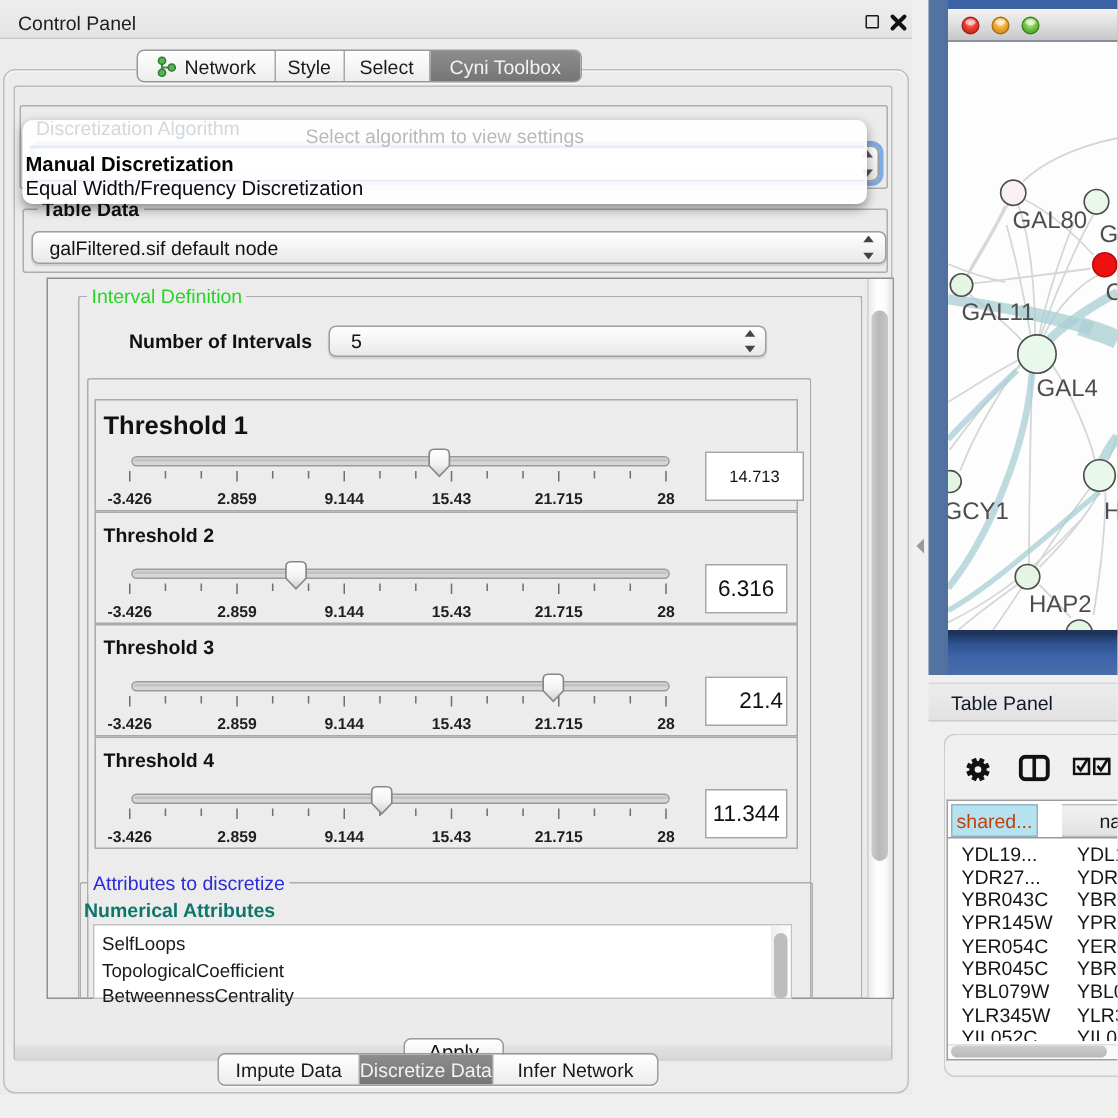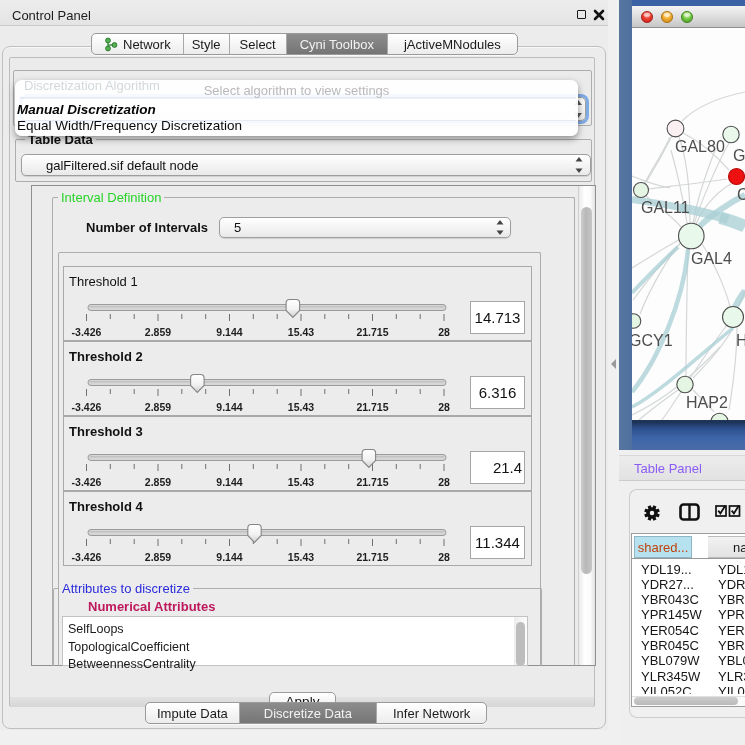--- a/index.html
+++ b/index.html
@@ -17,21 +17,21 @@
   .grp { position:absolute; border:1px solid #adadad; border-radius:2px; }
   .grpt { position:absolute; font-size:13px; background:#ececec; padding:0 3px; }
   .combo { position:absolute; border:1px solid #9e9e9e; border-radius:5px;
     background:linear-gradient(#ffffff,#e9e9e9); font-size:13px; color:#111;
     display:flex; align-items:center; box-shadow:0 1px 1px rgba(0,0,0,.12); }
 #topseg .it:nth-child(2) { padding:0 8px; }
 #topseg .it:nth-child(3) { padding:0 10px; }
 #topseg .it:nth-child(4) { padding:0 13px; }
 #topseg .it:nth-child(5) { padding:0 16px; }
 #botseg .it:nth-child(1) { padding:0 11px; }
-#botseg .it:nth-child(2) { padding:0 24px; }
+#botseg .it:nth-child(2) { padding:0 0; }
 #botseg .it:nth-child(3) { padding:0 16px; }
 </style>
 </head>
 <body>
 <div id="stage">
 
   <div class="abs" style="left:0;top:0;width:608px;height:730px;background:#ececec;"></div>
   <div class="abs" style="left:0;top:0;width:608px;height:26px;background:linear-gradient(#ededed,#e4e4e4);border-bottom:1px solid #c9c9c9;"></div>
   <div class="abs" style="left:12px;top:8px;font-size:13px;color:#1c1c1c;">Control Panel</div>
 
@@ -49,35 +49,34 @@
     <div class="it" id="tabnet"><svg width="14" height="15" style="margin-right:5px">
           <line x1="4" y1="4" x2="4" y2="11" stroke="#3f8f3f" stroke-width="1.4"></line>
           <line x1="4" y1="8" x2="10" y2="8" stroke="#3f8f3f" stroke-width="1.4"></line>
           <circle cx="4" cy="3.5" r="2.4" fill="#57b157" stroke="#2e7a2e" stroke-width="1"></circle>
           <circle cx="4" cy="11.5" r="2.4" fill="#57b157" stroke="#2e7a2e" stroke-width="1"></circle>
           <circle cx="10.5" cy="8" r="2.4" fill="#57b157" stroke="#2e7a2e" stroke-width="1"></circle>
         </svg>Network</div>
     <div class="it">Style</div>
     <div class="it">Select</div>
     <div class="it sel">Cyni Toolbox</div>
-    <div class="it">jActiveMNodules</div>
   </div>
 
   <div class="grp" style="left:13px;top:70px;width:579px;height:56px;"></div>
 
   <div class="combo" style="left:22px;top:97px;width:564px;height:24px;box-shadow:0 0 0 3px rgba(100,155,227,.8);"></div>
   <svg class="abs" style="left:572px;top:100px;" width="12" height="18">
     <path d="M6 0 L10 5 L2 5 Z" fill="#555"></path>
       <path d="M6 18 L10 13 L2 13 Z" fill="#555"></path>
   </svg>
 
   <div class="grp" style="left:15px;top:139px;width:577px;height:43px;"></div>
   <div class="grpt" style="left:25px;top:132px;font-weight:bold;color:#111;background:#ebebeb;">Table Data</div>
   <div class="combo" style="left:21px;top:154px;width:570px;height:22px;">
-    <span style="margin-left:24px;">galFiltered.sif default node</span>
+    <span style="margin-left:11px;">galFiltered.sif default node</span>
   </div>
   <svg class="abs" style="left:573px;top:157px;" width="12" height="16">
     <path d="M6 0 L9.5 4.5 L2.5 4.5 Z" fill="#444"></path>
       <path d="M6 16 L9.5 11.5 L2.5 11.5 Z" fill="#444"></path>
   </svg>
 
   <div class="abs" style="left:31px;top:185px;width:565px;height:481px;border:1px solid #8f8f8f;background:#ececec;"></div>
 
   <div class="abs" style="left:578px;top:186px;width:17px;height:479px;background:linear-gradient(90deg,#eaeaea,#ffffff 35%,#fbfbfb 70%,#e2e2e2);border-left:1px solid #cfcfcf;"></div>
   <div class="abs" style="left:581px;top:207px;width:11px;height:367px;border-radius:6px;background:linear-gradient(90deg,#cccccc,#b8b8b8 45%,#c6c6c6);"></div>
@@ -90,41 +89,41 @@
       <span style="margin-left:14px;">5</span>
     </div>
   <svg class="abs" style="left:494px;top:219px;" width="12" height="17">
     <path d="M6 1 L9.5 5.5 L2.5 5.5 Z" fill="#444"></path>
       <path d="M6 16 L9.5 11.5 L2.5 11.5 Z" fill="#444"></path>
   </svg>
 
   <div class="grp" style="left:58px;top:252px;width:483px;height:414px;border-bottom:none;"></div>
 
   <div class="abs" style="left:63px;top:265.5px;width:469px;height:75px;border:1px solid #a9a9a9;"></div>
-  <div class="abs" style="left:69px;top:273.5px;font-size:13px;font-weight:normal;color:#111;">Threshold 1</div>
+  <div class="abs" style="left:69px;top:273.5px;font-size:17px;font-weight:bold;color:#111;">Threshold 1</div>
   <svg class="abs" style="left:63px;top:265.5px;" width="469" height="75">
       <defs>
         <linearGradient id="thg1" x1="0" y1="0" x2="0" y2="1">
           <stop offset="0" stop-color="#ffffff"></stop>
           <stop offset="0.55" stop-color="#f2f2f2"></stop>
           <stop offset="1" stop-color="#cfcfcf"></stop>
         </linearGradient>
       </defs>
       <rect x="25" y="38.5" width="358" height="6" rx="3" fill="#d6d6d6" stroke="#9b9b9b" stroke-width="1"></rect>
       <rect x="26.5" y="40" width="355" height="1.6" rx="0.8" fill="#c2c2c2"></rect>
       <path d="M23.5 48 V55 M47.3 48 V53 M71.2 48 V53 M95.0 48 V55 M118.8 48 V53 M142.7 48 V53 M166.5 48 V55 M190.3 48 V53 M214.2 48 V53 M238.0 48 V55 M261.8 48 V53 M285.7 48 V53 M309.5 48 V55 M333.3 48 V53 M357.2 48 V53 M381.0 48 V55" stroke="#6f6f6f" stroke-width="1"></path>
       <text x="23.5" y="70" text-anchor="middle" font-size="10.5" font-weight="bold" fill="#1e1e1e" font-family="Liberation Sans">-3.426</text>
       <text x="95.0" y="70" text-anchor="middle" font-size="10.5" font-weight="bold" fill="#1e1e1e" font-family="Liberation Sans">2.859</text>
       <text x="166.5" y="70" text-anchor="middle" font-size="10.5" font-weight="bold" fill="#1e1e1e" font-family="Liberation Sans">9.144</text>
       <text x="238.0" y="70" text-anchor="middle" font-size="10.5" font-weight="bold" fill="#1e1e1e" font-family="Liberation Sans">15.43</text>
       <text x="309.5" y="70" text-anchor="middle" font-size="10.5" font-weight="bold" fill="#1e1e1e" font-family="Liberation Sans">21.715</text>
       <text x="381.0" y="70" text-anchor="middle" font-size="10.5" font-weight="bold" fill="#1e1e1e" font-family="Liberation Sans">28</text>
       <path d="M223.1 37 Q223.1 33.5 226.5 33.5 L233.2 33.5 Q236.6 33.5 236.6 37 L236.6 44.5 L229.9 51.5 L223.1 44.5 Z" fill="url(#thg1)" stroke="#868686" stroke-width="1.1"></path>
     </svg>
-  <div class="abs" style="left:470px;top:301.0px;width:55px;height:33px;background:#fff;border:1.5px solid #a6a6a6;display:flex;align-items:center;justify-content:center;font-size:15px;color:#111;">14.713</div>
+  <div class="abs" style="left:470px;top:301.0px;width:66px;height:33px;background:#fff;border:1.5px solid #a6a6a6;display:flex;align-items:center;justify-content:center;font-size:11px;color:#111;">14.713</div>
   <div class="abs" style="left:63px;top:340.5px;width:469px;height:75px;border:1px solid #a9a9a9;"></div>
   <div class="abs" style="left:69px;top:348.5px;font-size:13px;font-weight:bold;color:#111;">Threshold 2</div>
   <svg class="abs" style="left:63px;top:340.5px;" width="469" height="75">
       <defs>
         <linearGradient id="thg2" x1="0" y1="0" x2="0" y2="1">
           <stop offset="0" stop-color="#ffffff"></stop>
           <stop offset="0.55" stop-color="#f2f2f2"></stop>
           <stop offset="1" stop-color="#cfcfcf"></stop>
         </linearGradient>
       </defs>
@@ -180,41 +179,41 @@
       <text x="166.5" y="70" text-anchor="middle" font-size="10.5" font-weight="bold" fill="#1e1e1e" font-family="Liberation Sans">9.144</text>
       <text x="238.0" y="70" text-anchor="middle" font-size="10.5" font-weight="bold" fill="#1e1e1e" font-family="Liberation Sans">15.43</text>
       <text x="309.5" y="70" text-anchor="middle" font-size="10.5" font-weight="bold" fill="#1e1e1e" font-family="Liberation Sans">21.715</text>
       <text x="381.0" y="70" text-anchor="middle" font-size="10.5" font-weight="bold" fill="#1e1e1e" font-family="Liberation Sans">28</text>
       <path d="M184.8 37 Q184.8 33.5 188.2 33.5 L194.8 33.5 Q198.2 33.5 198.2 37 L198.2 44.5 L191.5 51.5 L184.8 44.5 Z" fill="url(#thg4)" stroke="#868686" stroke-width="1.1"></path>
     </svg>
   <div class="abs" style="left:470px;top:526.0px;width:55px;height:33px;background:#fff;border:1.5px solid #a6a6a6;display:flex;align-items:center;justify-content:center;font-size:15px;color:#111;">11.344</div>
 
   <div class="grp" style="left:53px;top:588px;width:489px;height:78px;border-bottom:none;"></div>
   <div class="grpt" style="left:59px;top:581px;color:#2b2bdb;">Attributes to discretize</div>
-  <div class="abs" style="left:56px;top:599px;font-size:13px;font-weight:bold;color:#be185d;margin-left:32px;">Numerical Attributes</div>
+  <div class="abs" style="left:56px;top:599px;font-size:13px;font-weight:bold;color:#0f766e;">Numerical Attributes</div>
   <div class="abs" style="left:62px;top:616px;width:466px;height:50px;background:#ffffff;border:1px solid #c2c2c2;font-size:12.5px;color:#1a1a1a;">
     <div style="padding:4px 0 0 5px;line-height:17.5px;">SelfLoops<br>TopologicalCoefficient<br>BetweennessCentrality</div>
   </div>
   <div class="abs" style="left:514px;top:617px;width:13px;height:48px;background:linear-gradient(90deg,#ededed,#fdfdfd);"></div>
   <div class="abs" style="left:516px;top:622px;width:9px;height:44px;border-radius:5px;background:#bdbdbd;"></div>
 
   <div class="abs" style="left:269px;top:672px;width:67px;height:19px;border:1px solid #9b9b9b;border-radius:5px;background:linear-gradient(#ffffff,#ebebeb);display:flex;align-items:center;justify-content:center;font-size:13.5px;color:#111;margin-top:20px;">Apply</div>
 
   <div class="seg" id="botseg" style="left:145px;top:702px;">
     <div class="it">Impute Data</div>
     <div class="it sel">Discretize Data</div>
     <div class="it">Infer Network</div>
   </div>
 
   <div class="abs" id="popup" style="left:15px;top:80px;width:563px;height:56px;background:rgba(255,255,255,.93);border-radius:7px;box-shadow:0 3px 7px rgba(0,0,0,.4);"></div>
   <div class="abs" style="left:20px;top:97px;width:556px;height:1.5px;background:rgba(110,150,210,0.13);"></div>
   <div class="abs" style="left:20px;top:119.5px;width:556px;height:1.5px;background:rgba(110,150,210,0.13);"></div>
   <div class="abs" style="left:24px;top:78px;font-size:13px;color:#d3d8db;">Discretization Algorithm</div>
   <div class="abs" style="left:15px;top:83px;width:563px;text-align:center;font-size:13px;color:#b9b9b9;">Select algorithm to view settings</div>
-  <div class="abs" style="left:17px;top:102px;font-size:13.5px;font-weight:bold;color:#050505;font-style:italic;">Manual Discretization</div>
+  <div class="abs" style="left:17px;top:102px;font-size:13.5px;font-weight:bold;color:#050505;">Manual Discretization</div>
   <div class="abs" style="left:17px;top:118px;font-size:13.5px;color:#0a0a0a;">Equal Width/Frequency Discretization</div>
 
   <div class="abs" style="left:608px;top:0;width:11px;height:745px;background:#f0f0f0;"></div>
   <svg class="abs" style="left:609px;top:358px;" width="9" height="12">
       <path d="M7 1 L2 6 L7 11 Z" fill="#9a9a9a"></path>
     </svg>
 
   <div class="abs" style="left:619px;top:0;width:126px;height:450px;background:linear-gradient(90deg,#56759f,#3a62a4 45%,#2b4b84);"></div>
   <div class="abs" style="left:632px;top:420px;width:113px;height:30px;background:linear-gradient(#16294a,#2e5190 30%,#3d65a8 60%,#4a6da8);"></div>
   <div class="abs" style="left:632px;top:0;width:113px;height:6px;background:#3a62a4;"></div>
@@ -303,21 +302,21 @@
       <text x="691" y="264">GAL4</text>
       <text x="629" y="346">GCY1</text>
       <text x="736" y="346">H</text>
       <text x="686" y="408">HAP2</text>
     </g>
   </svg>
   <div class="abs" style="left:632px;top:420px;width:113px;height:2.5px;background:#1d3458;"></div>
 
   <div class="abs" style="left:619px;top:450px;width:126px;height:295px;background:#efefef;"></div>
   <div class="abs" style="left:619px;top:455px;width:126px;height:26px;background:linear-gradient(#ececec,#e2e2e2);border-top:1px solid #d8d8d8;border-bottom:1px solid #cccccc;"></div>
-  <div class="abs" style="left:634px;top:461px;font-size:13px;color:#8b5cf6;">Table Panel</div>
+  <div class="abs" style="left:634px;top:461px;font-size:13px;color:#0f172a;">Table Panel</div>
 
   <div class="abs" style="left:629px;top:489px;width:120px;height:229px;background:#f0f0f0;border:1px solid #cdcdcd;border-radius:8px 0 0 8px;border-right:none;"></div>
 
   <svg class="abs" style="left:643px;top:504px;" width="18" height="18" viewBox="0 0 17 17">
       <g stroke="#111" stroke-width="3.1" stroke-linecap="butt">
         <line x1="11.3" y1="9.6" x2="15.3" y2="11.3"></line>
         <line x1="9.6" y1="11.3" x2="11.3" y2="15.3"></line>
         <line x1="7.4" y1="11.3" x2="5.7" y2="15.3"></line>
         <line x1="5.7" y1="9.6" x2="1.7" y2="11.3"></line>
         <line x1="5.7" y1="7.4" x2="1.7" y2="5.7"></line>

